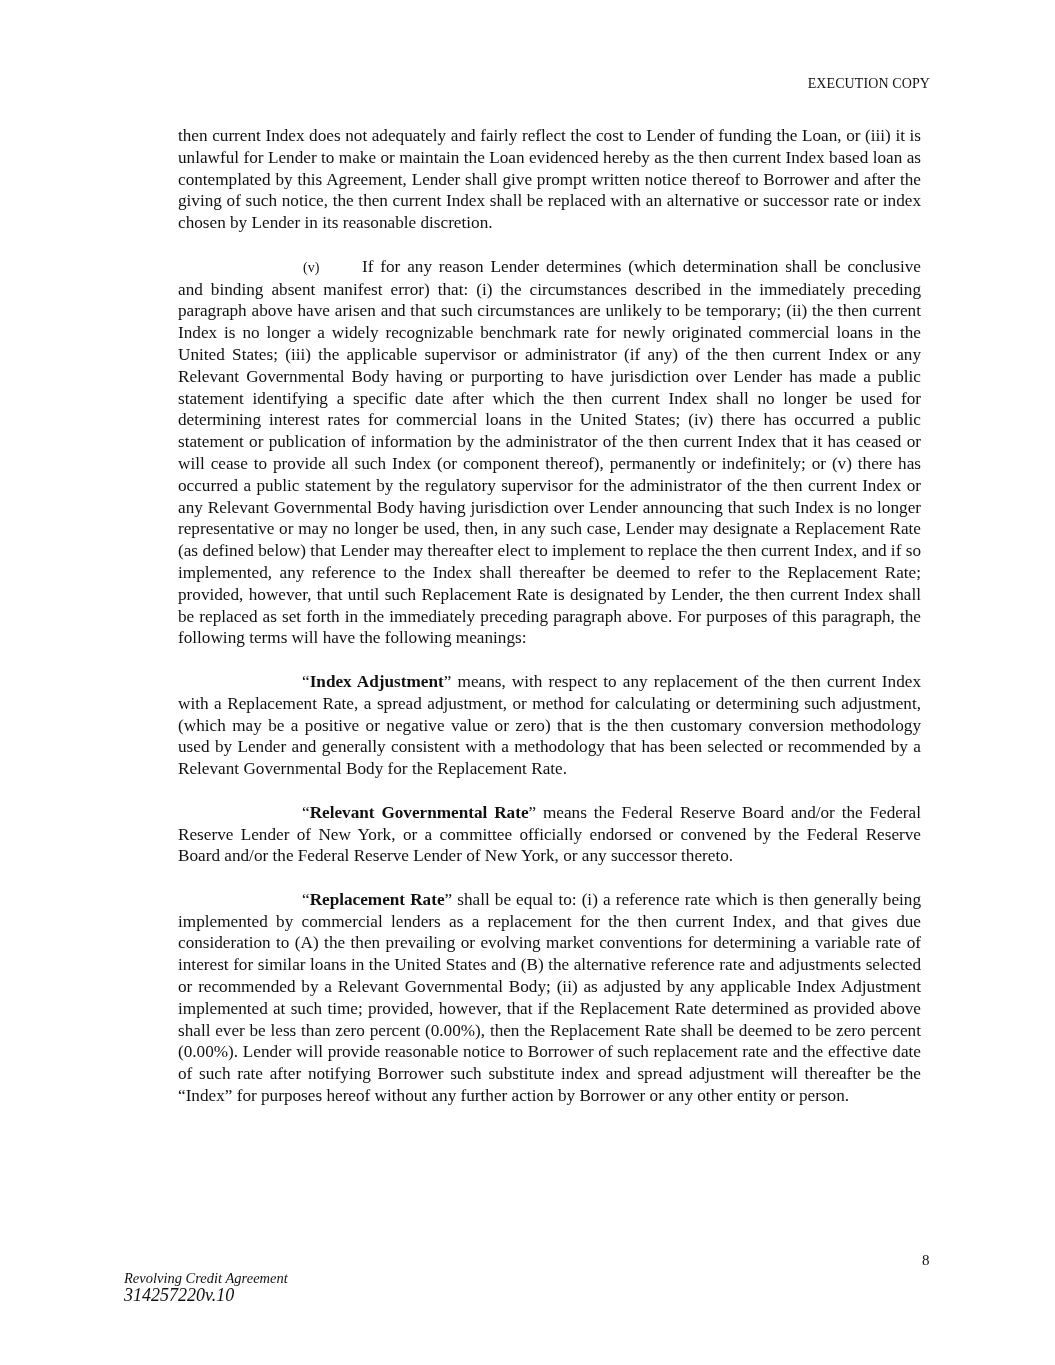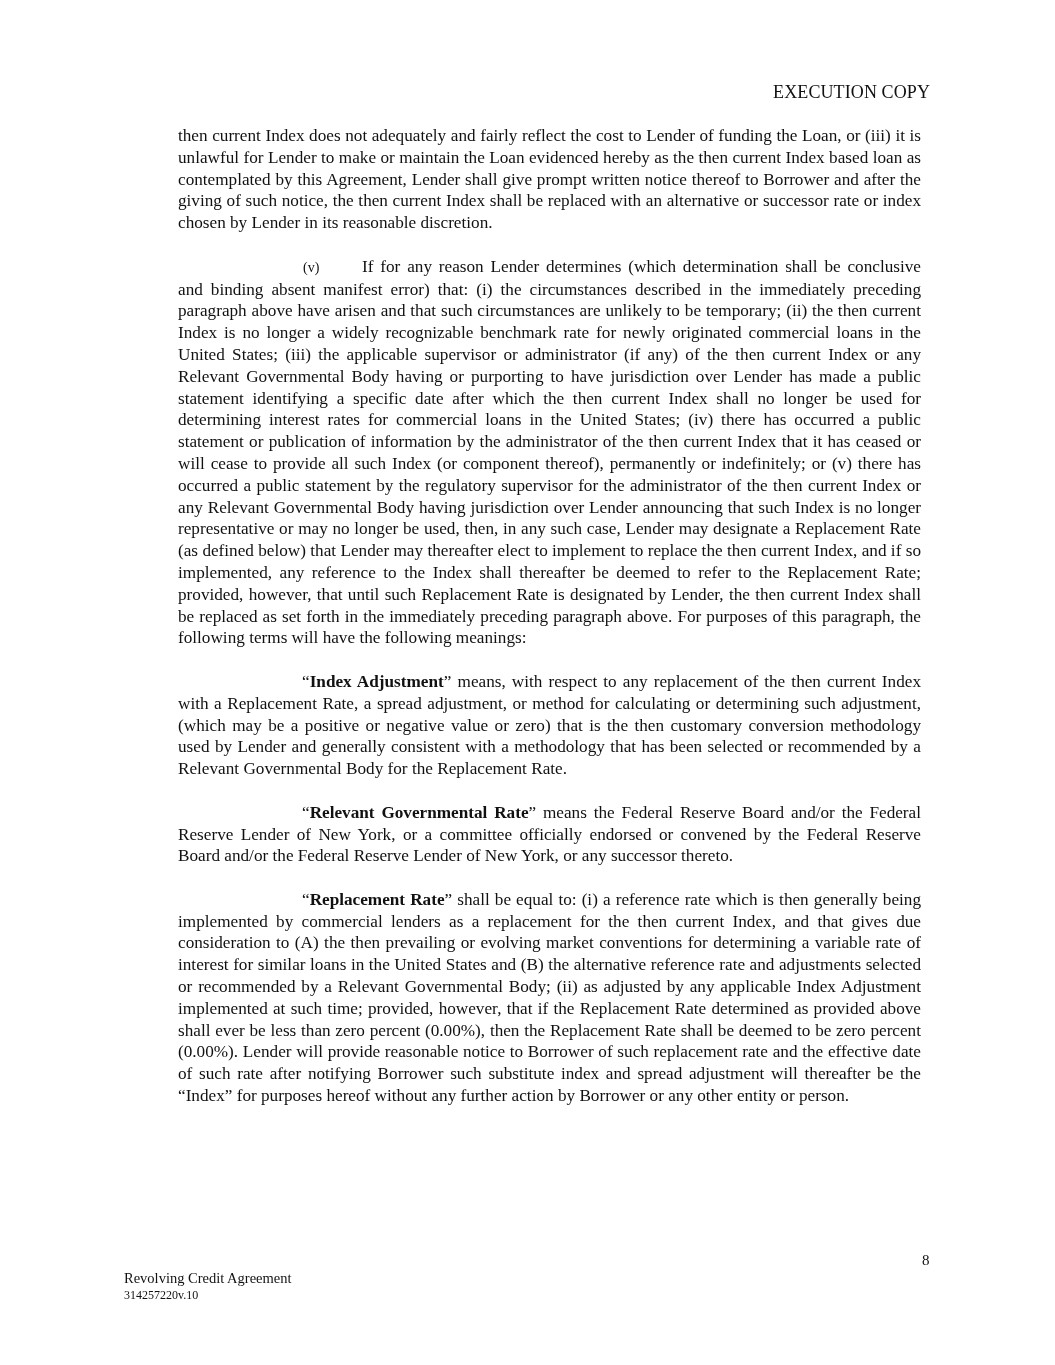--- a/index.html
+++ b/index.html
@@ -1,39 +1,39 @@
 <!DOCTYPE html>
 <html><head>
 <meta charset="utf-8">
 <style>
   html, body { margin: 0; padding: 0; background: #ffffff; }
   body {
     width: 1055px; height: 1365px; position: relative; overflow: hidden;
     font-family: "Liberation Serif", serif; color: #111111;
   }
   .header {
-    position: absolute; top: 82px; right: 125px;
-    font-size: 18px; letter-spacing: 0.1px;
+    position: absolute; top: 76px; right: 125px;
+    font-size: 14px; letter-spacing: 0.1px;
   }
   .body-text {
     position: absolute; left: 178px; width: 743px; top: 125px;
     font-size: 17.2px; line-height: 21.8px; text-align: justify;
   }
   .body-text p { margin: 0 0 21.8px 0; }
   .indent { display: inline-block; width: 125px; }
   .sub-label { display: inline-block; width: 59px; font-size: 14px; }
   .sub-indent { display: inline-block; width: 124px; }
   .term { font-weight: bold; }
   .page-num {
     position: absolute; top: 1252px; left: 922px; font-size: 15px;
   }
   .footer {
-    position: absolute; left: 124px; top: 1270px; font-size: 14.5px; line-height: 17px;
+    position: absolute; left: 124px; top: 1270px; font-size: 14.5px; line-height: 17px; font-style: italic;
   }
-  .footer .docid { font-size: 12px; }
+  .footer .docid { font-size: 18px; }
 </style>
 </head>
 <body>
 
 <div class="header">EXECUTION COPY</div>
 
 <div class="body-text">
   <p>then current Index does not adequately and fairly reflect the cost to Lender of funding the Loan, or (iii) it is unlawful for Lender to make or maintain the Loan evidenced hereby as the then current Index based loan as contemplated by this Agreement, Lender shall give prompt written notice thereof to Borrower and after the giving of such notice, the then current Index shall be replaced with an alternative or successor rate or index chosen by Lender in its reasonable discretion.</p>
 
   <p><span class="indent"></span><span class="sub-label">(v)</span><span>If for any reason Lender determines (which determination shall be conclusive and binding absent manifest error) that: (i) the circumstances described in the immediately preceding paragraph above have arisen and that such circumstances are unlikely to be temporary; (ii) the then current Index is no longer a widely recognizable benchmark rate for newly originated commercial loans in the United States; (iii) the applicable supervisor or administrator (if any) of the then current Index or any Relevant Governmental Body having or purporting to have jurisdiction over Lender has made a public statement identifying a specific date after which the then current Index shall no longer be used for determining interest rates for commercial loans in the United States; (iv) there has occurred a public statement or publication of information by the administrator of the then current Index that it has ceased or will cease to provide all such Index (or component thereof), permanently or indefinitely; or (v) there has occurred a public statement by the regulatory supervisor for the administrator of the then current Index or any Relevant Governmental Body having jurisdiction over Lender announcing that such Index is no longer representative or may no longer be used, then, in any such case, Lender may designate a Replacement Rate (as defined below) that Lender may thereafter elect to implement to replace the then current Index, and if so implemented, any reference to the Index shall thereafter be deemed to refer to the Replacement Rate; provided, however, that until such Replacement Rate is designated by Lender, the then current Index shall be replaced as set forth in the immediately preceding paragraph above.  For purposes of this paragraph, the following terms will have the following meanings:</span></p>

